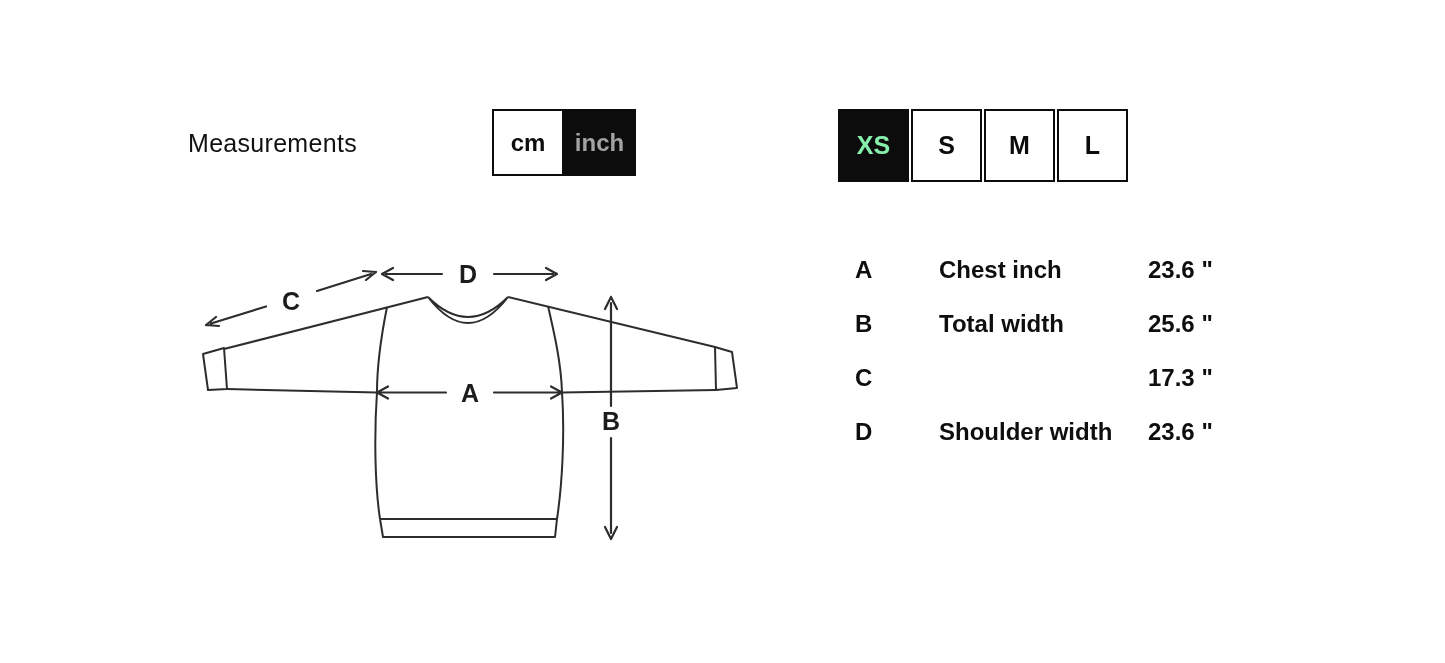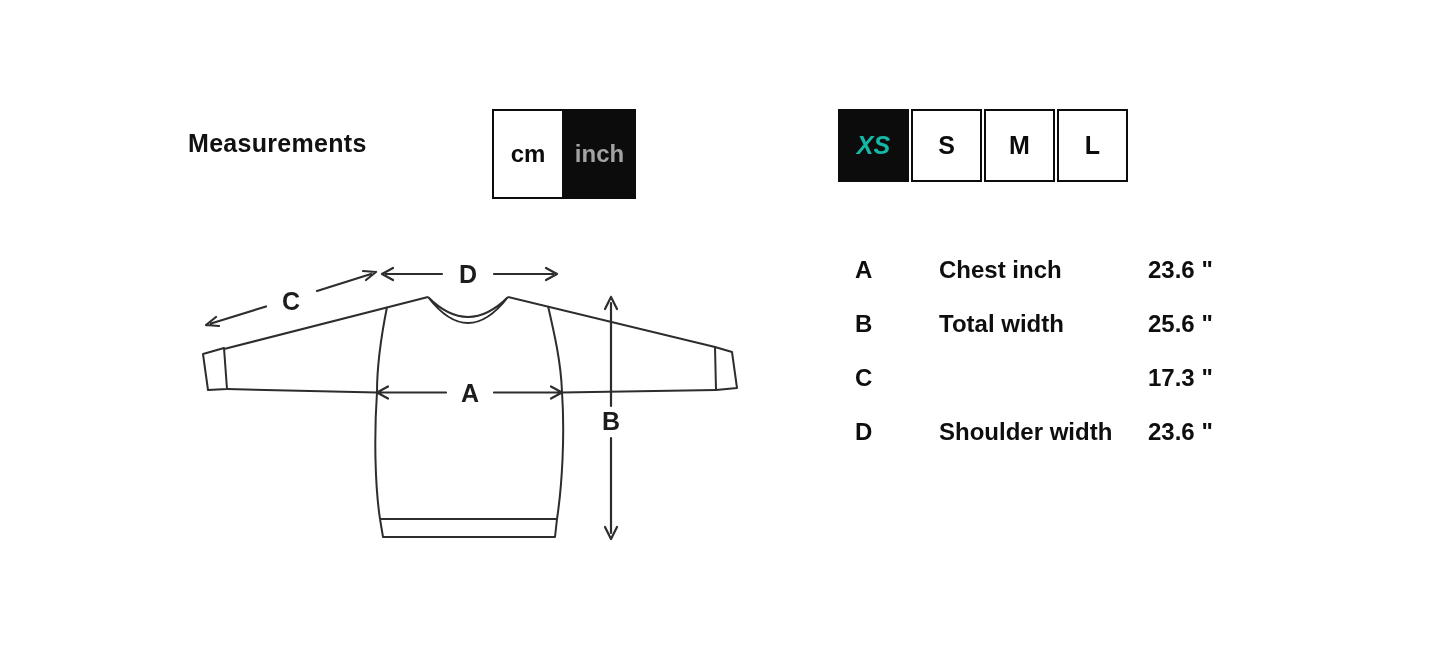--- a/index.html
+++ b/index.html
@@ -9,33 +9,33 @@
     height: 663px;
     background: #ffffff;
     font-family: "Liberation Sans", sans-serif;
     overflow: hidden;
   }
   .title {
     position: absolute;
     left: 188px;
     top: 129px;
     font-size: 25px;
-    font-weight: bold;
+    font-weight: normal;
     color: #111111;
     letter-spacing: 0.3px;
   }
   .unit-toggle {
     position: absolute;
     left: 492px;
     top: 109px;
     display: flex;
   }
   .unit-cell {
     width: 72px;
-    height: 90px;
+    height: 67px;
     box-sizing: border-box;
     border: 2px solid #0c0c0c;
     background: #ffffff;
     color: #0c0c0c;
     display: flex;
     align-items: center;
     justify-content: center;
     font-size: 24px;
     font-weight: bold;
     cursor: pointer;
@@ -63,23 +63,22 @@
     color: #0c0c0c;
     display: flex;
     align-items: center;
     justify-content: center;
     font-size: 25px;
     font-weight: bold;
     cursor: pointer;
   }
   .size-cell.selected {
     background: #0c0c0c;
-    color: #14b8a6;
+    color: #86efac;
     border-color: #0c0c0c;
-    font-style: italic;
   }
   .meas-table {
     position: absolute;
     left: 855px;
     top: 250px;
     width: 420px;
     height: 230px;
   }
   .meas-row {
     position: absolute;

